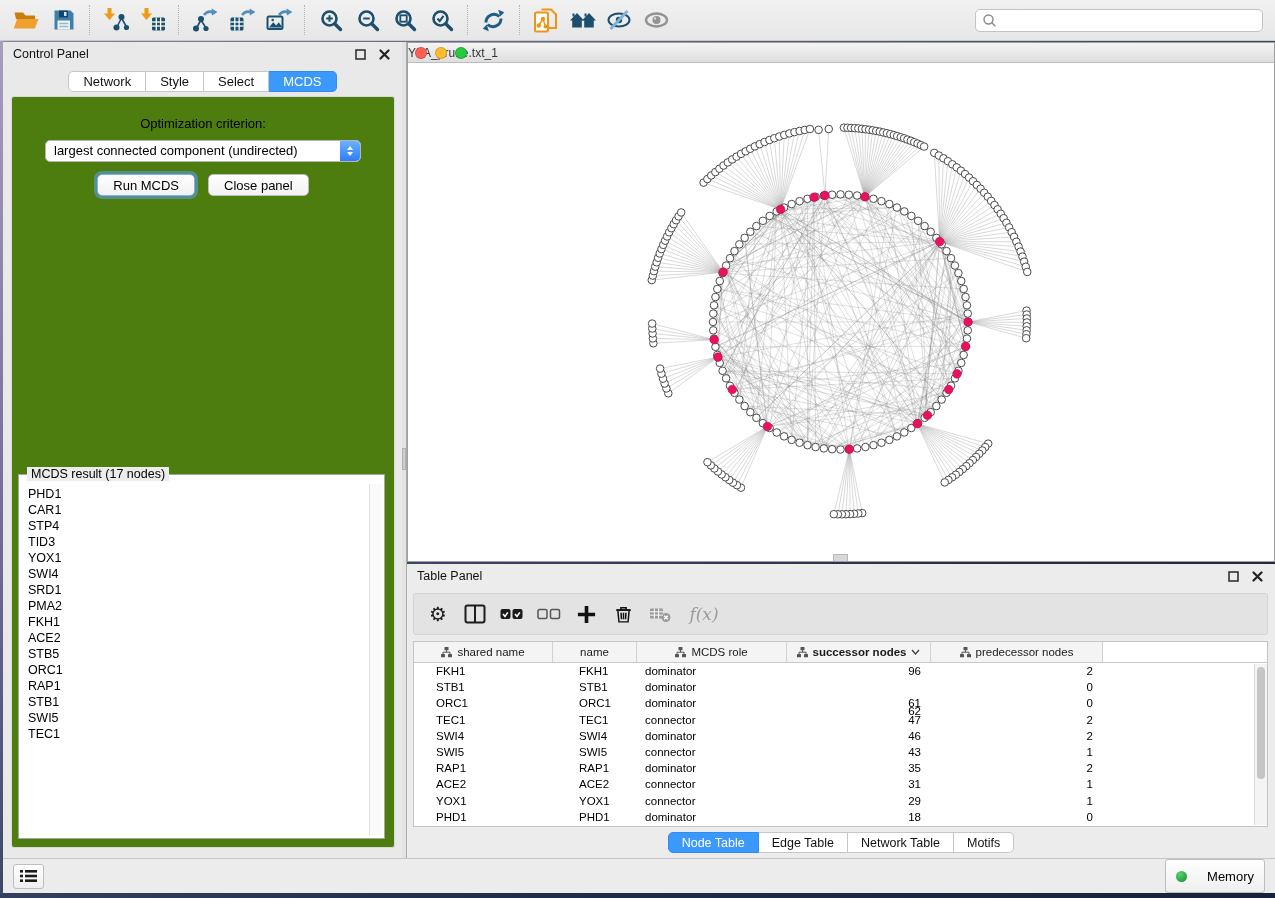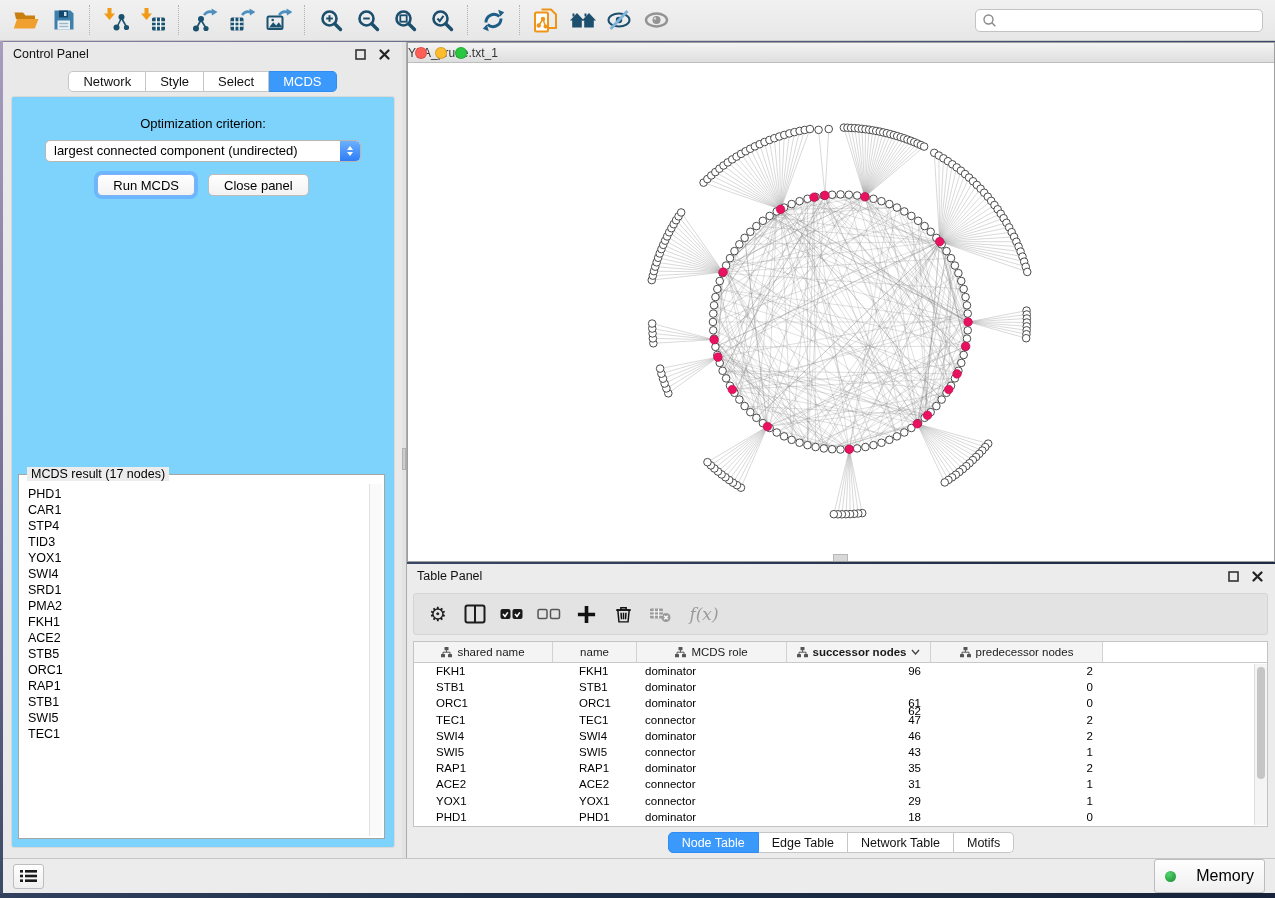--- a/index.html
+++ b/index.html
@@ -25,21 +25,21 @@
   .wbtn{width:16px;height:16px;display:flex;align-items:center;justify-content:center;
        background:none;border:none;padding:0;margin-left:8px}
   
   .cpanel{position:absolute;left:3px;top:42px;width:399px;height:816px;background:#e9e9e9}
   .cp-tabs{display:flex;justify-content:center;margin-top:5px}
   .cp-tab{height:21px;padding:0 14px;background:#fff;border:1px solid #c6c6c6;border-left:none;
        font-size:13px;display:flex;align-items:center;color:#111}
   .cp-tab:first-child{border-left:1px solid #c6c6c6;border-radius:5px 0 0 5px}
   .cp-tab:last-child{border-radius:0 5px 5px 0}
   .cp-tab.active{background:#3b99fc;border-color:#2f8cf2;color:#fff}
-  .cp-body{position:absolute;left:8px;right:7px;top:54px;bottom:10px;background:#7dd3fc;
+  .cp-body{position:absolute;left:8px;right:7px;top:54px;bottom:10px;background:#4d7c0f;
        border:1px solid #d9d9d9;border-radius:3px}
   .opt-label{margin-top:19px;text-align:center;font-size:13px;color:#000}
   .combo{margin:9px auto 0;width:316px;height:22px;background:#fff;border:1px solid #b6b6b6;
        border-radius:5px;display:flex;overflow:hidden}
   .combo-text{flex:1;font-size:13px;line-height:20px;padding-left:8px;white-space:nowrap;color:#000}
   .combo-btn{width:20px;background:linear-gradient(#6cb0fe,#2e7df6);display:flex;flex-direction:column;
        align-items:center;justify-content:center;gap:2px;border-radius:0 4px 4px 0}
   .tri-up{width:0;height:0;border:3.5px solid transparent;border-top:none;border-bottom:4.5px solid #fff}
   .tri-dn{width:0;height:0;border:3.5px solid transparent;border-bottom:none;border-top:4.5px solid #fff}
   .btn-row{display:flex;justify-content:center;gap:13px;margin-top:12px}
@@ -95,21 +95,21 @@
        border:1px solid #c6c6c6;border-left:none;font-size:12.5px;color:#111}
   .btab:first-child{border-left:1px solid #c6c6c6;border-radius:5px 0 0 5px}
   .btab:last-child{border-radius:0 5px 5px 0}
   .btab.active{background:#3b99fc;border-color:#2f8cf2;color:#fff}
   
   .sbar{position:absolute;left:3px;right:0;top:858px;height:35px;background:#ececec;
        border-top:1px solid #c6c6c6;display:flex;align-items:center;padding:0 10px}
   .list-btn{width:31px;height:25px;background:linear-gradient(#fff,#efefef);border:1px solid #bdbdbd;
        border-radius:3px;display:flex;align-items:center;justify-content:center}
   .mem-btn{margin-left:auto;height:25px;padding:16px 10px;display:flex;align-items:center;gap:20px;
-       background:linear-gradient(#fff,#efefef);border:1px solid #bdbdbd;border-radius:3px;font-size:16px;color:#000}
+       background:linear-gradient(#fff,#efefef);border:1px solid #bdbdbd;border-radius:3px;font-size:13px;color:#000}
   .mem-dot{width:11px;height:11px;border-radius:50%;background:radial-gradient(circle at 35% 30%,#56d370,#148c2c)}
 </style>
 </head>
 <body>
 
 <div class="strip-left"></div>
 
 <div class="toolbar">
   <button class="tbtn">
     <svg width="27" height="24" viewBox="0 0 27 24">

